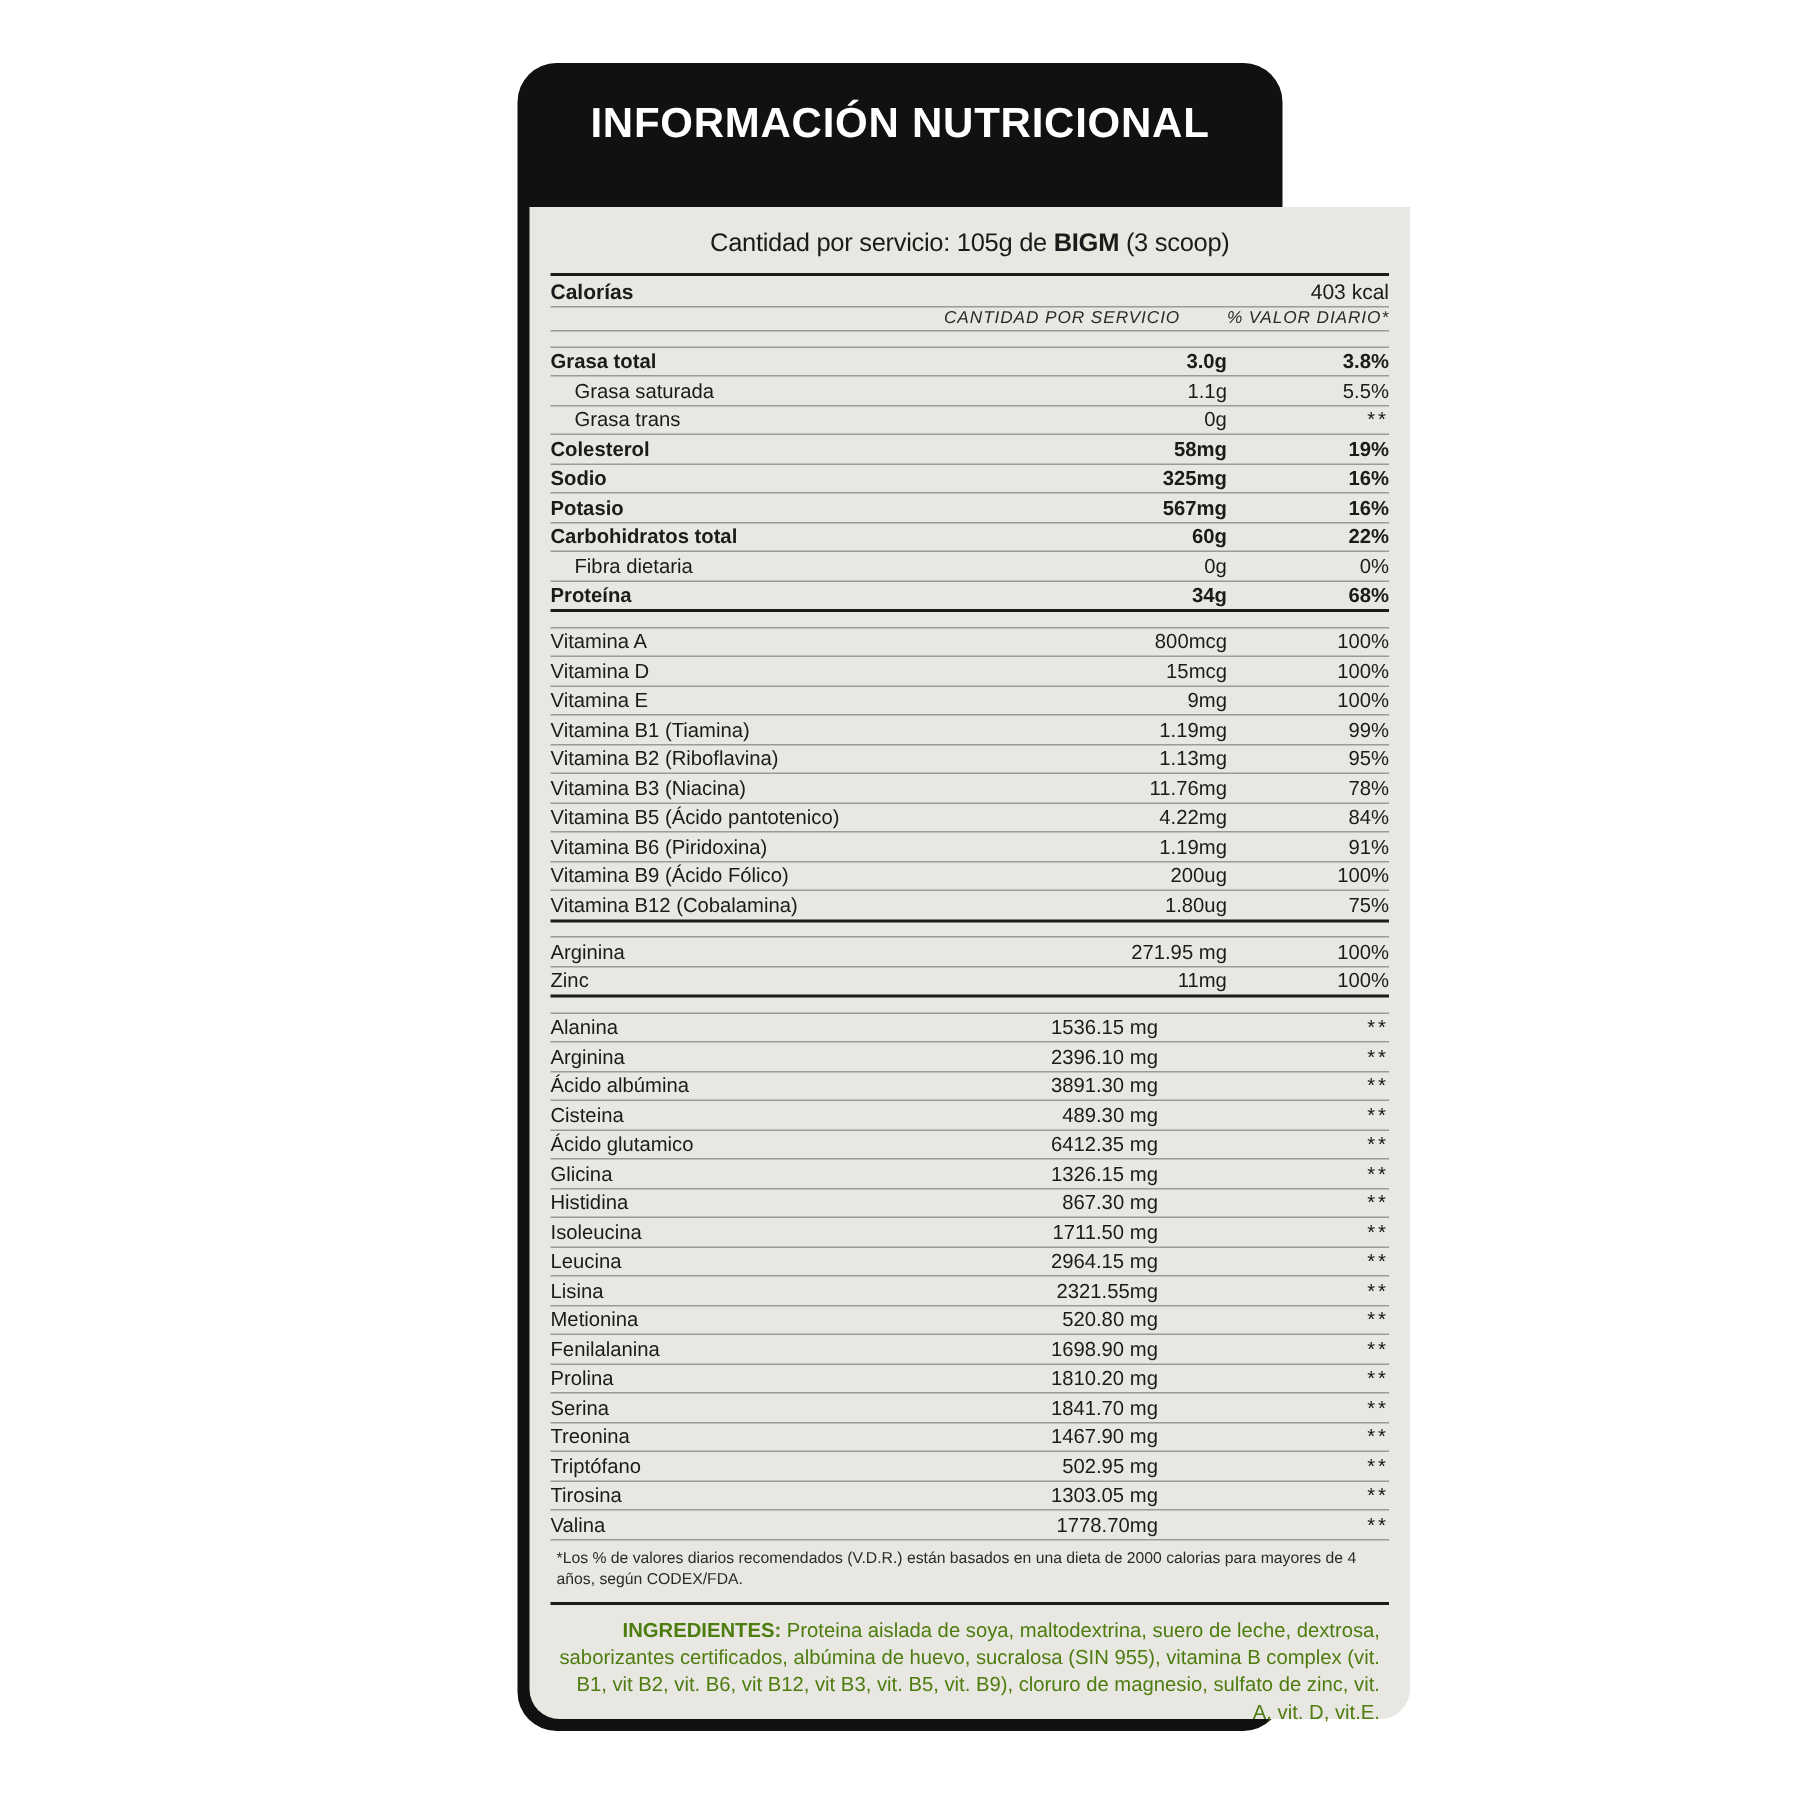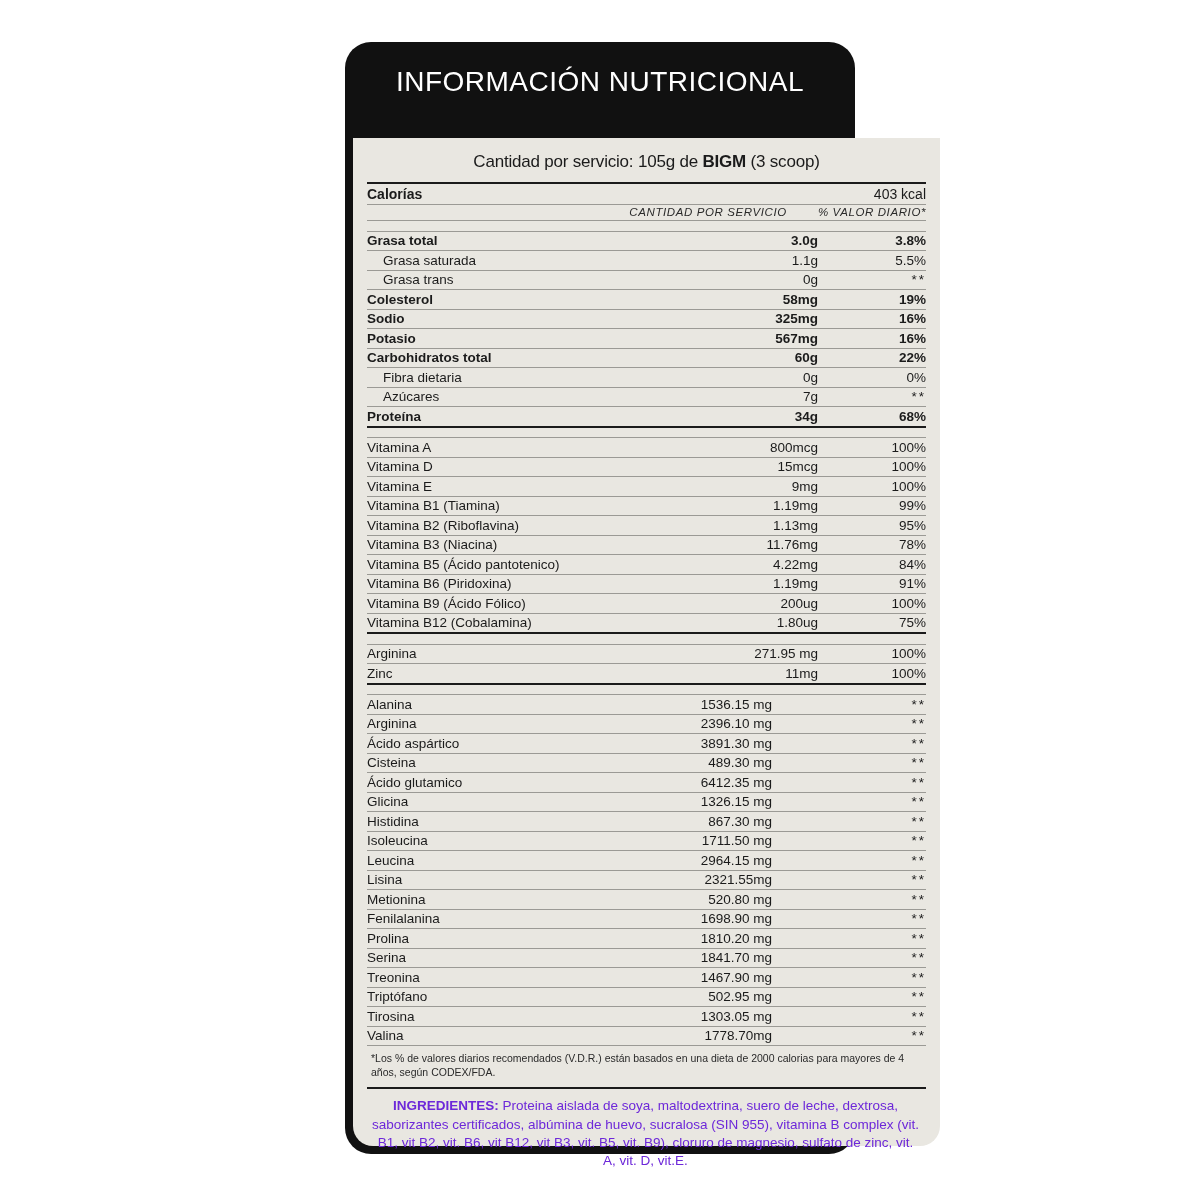--- a/index.html
+++ b/index.html
@@ -39,21 +39,21 @@
     padding: 0 14px;
   }
   .title {
     position: absolute;
     top: 24px;
     left: 0;
     width: 510px;
     text-align: center;
     color: #ffffff;
     font-size: 28px;
-    font-weight: normal;
+    font-weight: bold;
     letter-spacing: 0.5px;
   }
   .serving {
     text-align: center;
     font-size: 17px;
     color: #1b1b1b;
     padding-top: 14px;
     padding-bottom: 10px;
     letter-spacing: -0.2px;
   }
@@ -106,24 +106,24 @@
 
   .footnote {
     font-size: 10.5px;
     color: #2a2a2a;
     line-height: 1.35;
     padding: 5px 6px 8px 4px;
     border-bottom: 2px solid #1b1b1b;
   }
   .ingredients {
     font-size: 13.5px;
-    color: #6d28d9;
+    color: #4d7c0f;
     line-height: 1.35;
     padding: 8px 6px 6px 4px;
-    text-align: center;
+    text-align: right;
   }
   .ingredients b { font-weight: bold; }
   .stars { letter-spacing: 2px; }
 </style>
 </head>
 <body>
 
 <div class="page">
   <div class="label-card">
     <div class="title">INFORMACIÓN NUTRICIONAL</div>
@@ -182,25 +182,20 @@
           <tr class="row-bold">
             <td class="name">Carbohidratos total</td>
             <td class="amt">60g</td>
             <td class="dv">22%</td>
           </tr>
           <tr>
             <td class="name indent">Fibra dietaria</td>
             <td class="amt">0g</td>
             <td class="dv">0%</td>
           </tr>
-          <tr>
-            <td class="name indent">Azúcares</td>
-            <td class="amt">7g</td>
-            <td class="dv stars">**</td>
-          </tr>
           <tr class="row-bold sec-end">
             <td class="name">Proteína</td>
             <td class="amt">34g</td>
             <td class="dv">68%</td>
           </tr>
 
           <tr class="spacer">
               <td colspan="3"></td>
             </tr>
 
@@ -278,21 +273,21 @@
             <td class="name">Alanina</td>
             <td class="amt">1536.15 mg</td>
             <td class="dv">**</td>
           </tr>
           <tr class="aa">
             <td class="name">Arginina</td>
             <td class="amt">2396.10 mg</td>
             <td class="dv">**</td>
           </tr>
           <tr class="aa">
-            <td class="name">Ácido aspártico</td>
+            <td class="name">Ácido albúmina</td>
             <td class="amt">3891.30 mg</td>
             <td class="dv">**</td>
           </tr>
           <tr class="aa">
             <td class="name">Cisteina</td>
             <td class="amt">489.30 mg</td>
             <td class="dv">**</td>
           </tr>
           <tr class="aa">
             <td class="name">Ácido glutamico</td>

